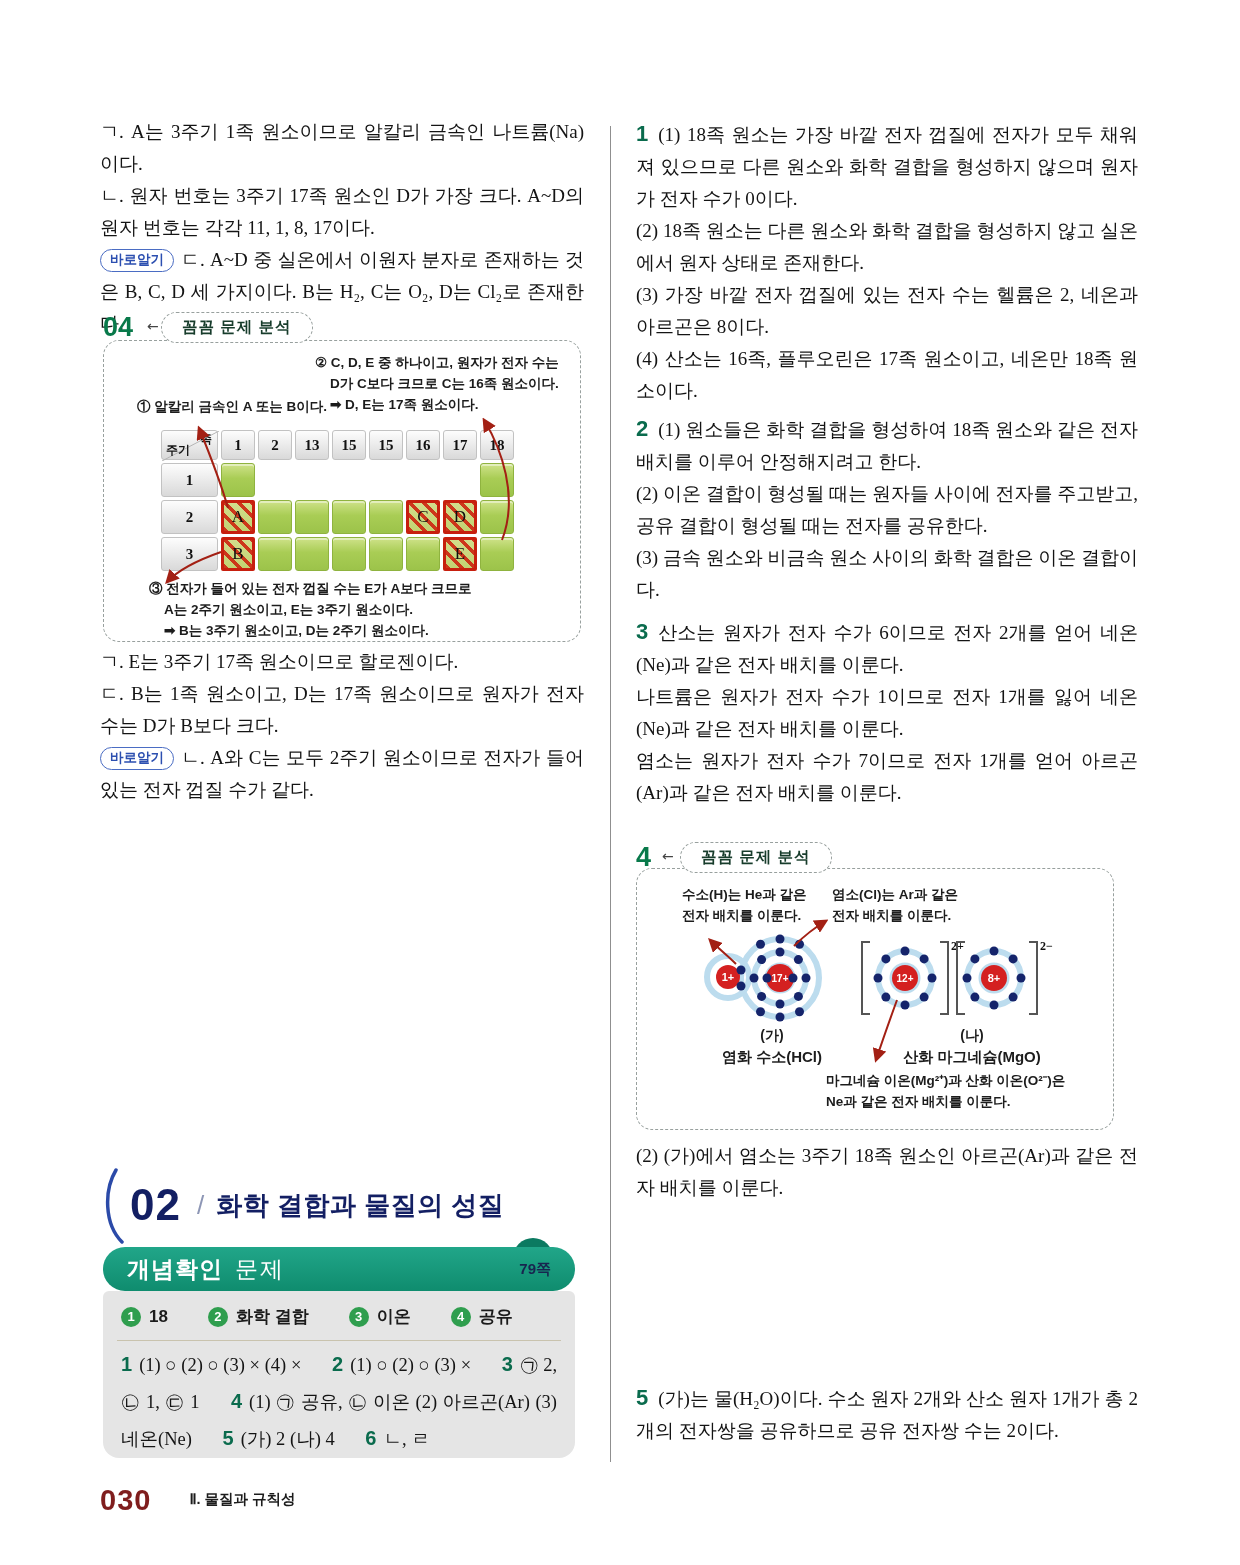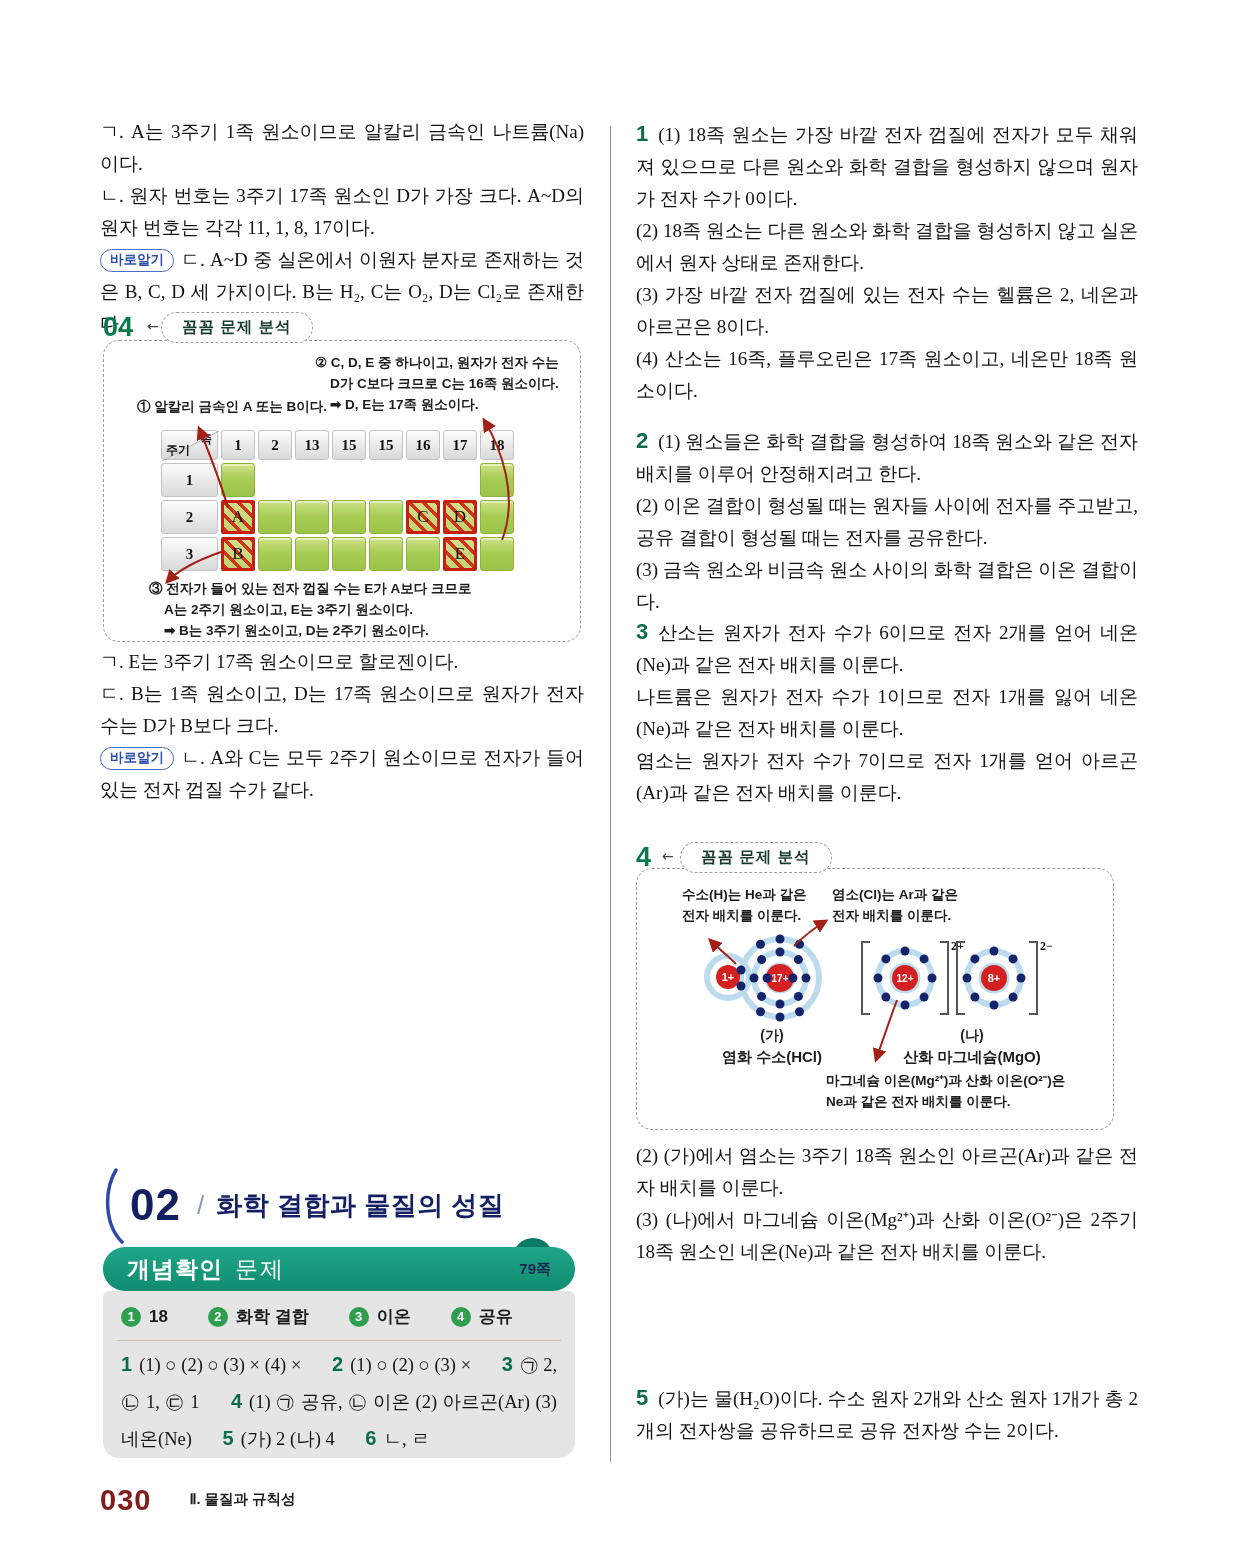--- a/index.html
+++ b/index.html
@@ -207,21 +207,21 @@
     <span class="sect">Ⅱ. 물질과 규칙성</span>
   </div>
 
   <div class="blk" style="left:636px;top:118px;width:502px">
     <p class="para"><span class="qnum">1</span><span>(1) 18족 원소는 가장 바깥 전자 껍질에 전자가 모두 채워져 있으므로 다른 원소와 화학 결합을 형성하지 않으며 원자가 전자 수가 0이다.</span></p>
     <p class="para">(2) 18족 원소는 다른 원소와 화학 결합을 형성하지 않고 실온에서 원자 상태로 존재한다.</p>
     <p class="para">(3) 가장 바깥 전자 껍질에 있는 전자 수는 헬륨은 2, 네온과 아르곤은 8이다.</p>
     <p class="para">(4) 산소는 16족, 플루오린은 17족 원소이고, 네온만 18족 원소이다.</p>
   </div>
 
-  <div class="blk" style="left:636px;top:425px;width:502px">
+  <div class="blk" style="left:636px;top:413px;width:502px">
     <p class="para"><span class="qnum">2</span><span>(1) 원소들은 화학 결합을 형성하여 18족 원소와 같은 전자 배치를 이루어 안정해지려고 한다.</span></p>
     <p class="para">(2) 이온 결합이 형성될 때는 원자들 사이에 전자를 주고받고, 공유 결합이 형성될 때는 전자를 공유한다.</p>
     <p class="para">(3) 금속 원소와 비금속 원소 사이의 화학 결합은 이온 결합이다.</p>
   </div>
 
   <div class="blk" style="left:636px;top:616px;width:502px">
     <p class="para"><span class="qnum">3</span><span>산소는 원자가 전자 수가 6이므로 전자 2개를 얻어 네온(Ne)과 같은 전자 배치를 이룬다.</span></p>
     <p class="para">나트륨은 원자가 전자 수가 1이므로 전자 1개를 잃어 네온(Ne)과 같은 전자 배치를 이룬다.</p>
     <p class="para">염소는 원자가 전자 수가 7이므로 전자 1개를 얻어 아르곤(Ar)과 같은 전자 배치를 이룬다.</p>
   </div>
@@ -330,19 +330,18 @@
         </marker>
       </defs>
       <path d="M100,122 C92,114 82,106 74,98" fill="none" stroke="#a32014" stroke-width="2" marker-end="url(#ah2)"></path>
       <path d="M158,104 C168,94 178,86 190,79" fill="none" stroke="#a32014" stroke-width="2" marker-end="url(#ah2)"></path>
       <path d="M261,158 C253,180 246,200 240,218" fill="none" stroke="#a32014" stroke-width="2" marker-end="url(#ah2)"></path>
     </svg>
   </div>
 
   <div class="blk" style="left:636px;top:1140px;width:502px">
     <p class="para">(2) (가)에서 염소는 3주기 18족 원소인 아르곤(Ar)과 같은 전자 배치를 이룬다.</p>
-    <p class="para">(3) (나)에서 마그네슘 이온(Mg²⁺)과 산화 이온(O²⁻)은 2주기 18족 원소인 네온(Ne)과 같은 전자 배치를 이룬다.</p>
   </div>
 
   <div class="blk" style="left:636px;top:1382px;width:502px">
     <p class="para"><span class="qnum">5</span><span>(가)는 물(H₂O)이다. 수소 원자 2개와 산소 원자 1개가 총 2개의 전자쌍을 공유하므로 공유 전자쌍 수는 2이다.</span></p>
   </div>
 </div>
 
 </body></html>

